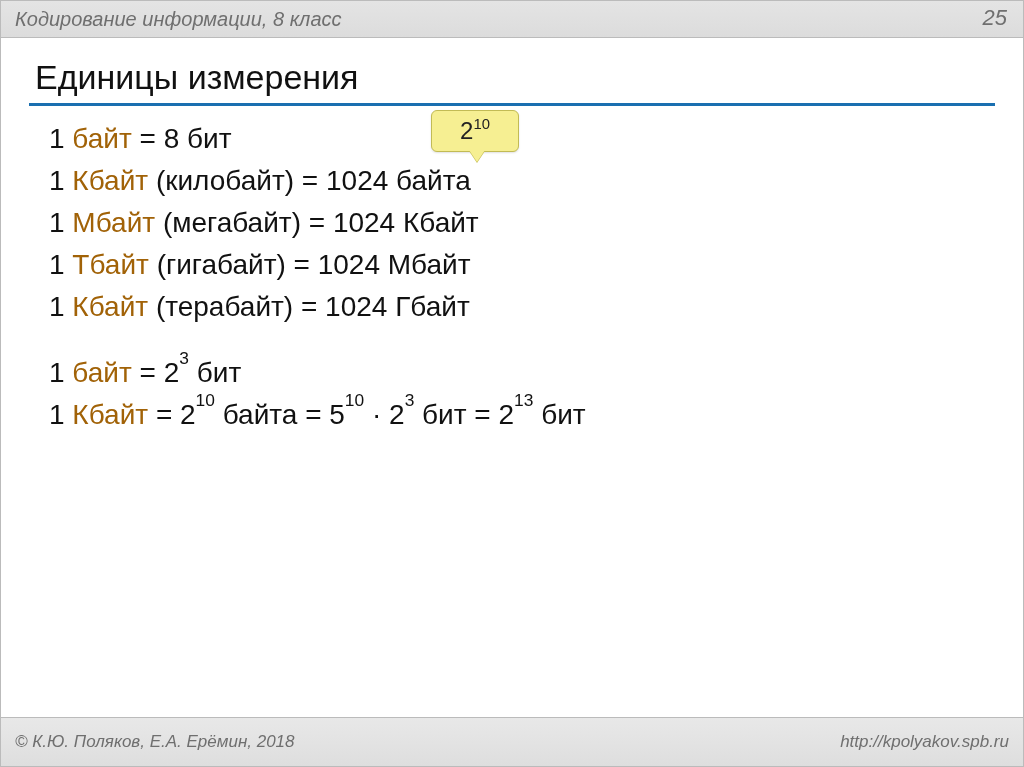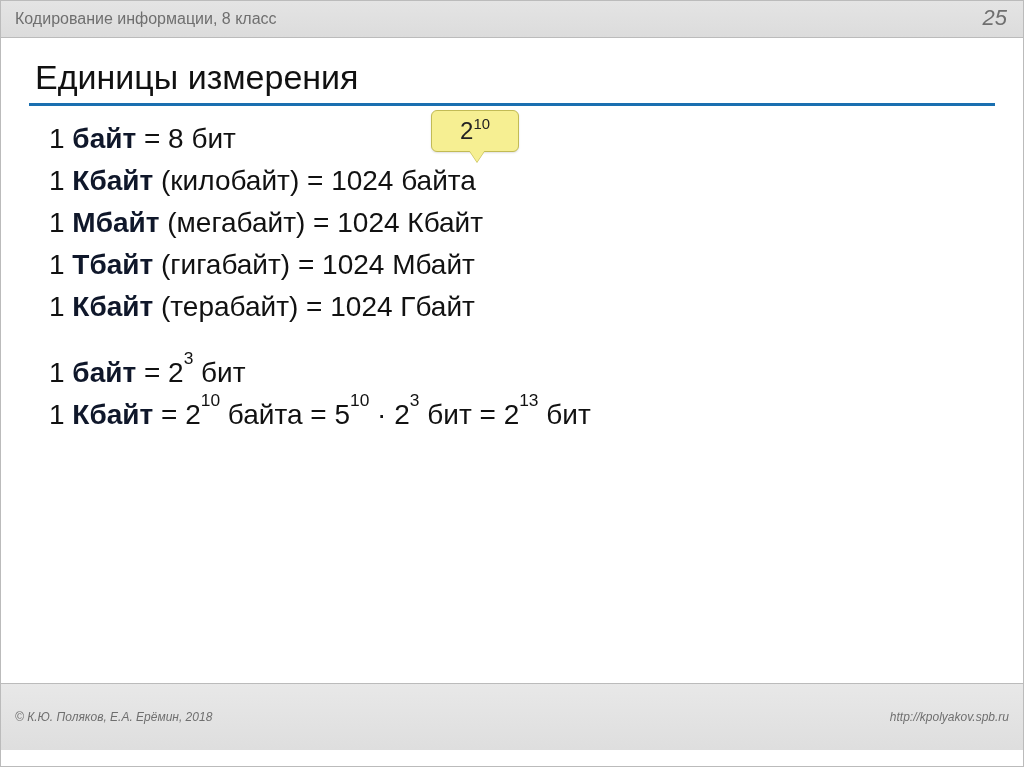--- a/index.html
+++ b/index.html
@@ -1,30 +1,30 @@
 <!DOCTYPE html>
 <html><head>
 <meta charset="utf-8">
 <style>
   html,body{margin:0;padding:0;width:1024px;height:767px;background:#fff;font-family:Arial,Helvetica,sans-serif;overflow:hidden}
   .slide{position:relative;width:1024px;height:767px;border:1px solid #bbb;box-sizing:border-box}
   .top-header{position:relative;height:36px;background:linear-gradient(#e4e4e4,#dcdcdc);border-bottom:1px solid #bbb;display:flex;align-items:center;padding:0 14px}
-  .top-title{color:#6f6f6f;font-size:16px}
+  .top-title{color:#6f6f6f;font-style:italic;font-size:20px}
   .page-num{position:absolute;right:16px;top:4px;color:#6f6f6f;font-size:22px;font-weight:normal;font-style:italic}
   .slide-title{font-size:34px;font-weight:normal;color:#111;padding:20px 0 6px 34px}
   .rule{height:3px;background:#1a6fb0;margin:0 28px 6px 28px}
   .content{padding:6px 0 0 48px;position:relative}
   .line{font-size:28px;color:#111;line-height:1.5}
-  .unit{color:#0f172a;font-weight:bold}
+  .unit{color:#a16207;font-weight:normal}
   .lead{color:#111}
   .section-gap{height:24px}
   sup{font-size:0.62em;position:relative;top:-0.45em}
   .callout{position:absolute;left:430px;top:-2px;width:86px;height:40px;background:#f6ef92;border:1px solid #c2bb55;border-radius:6px;display:flex;align-items:center;justify-content:center;font-size:24px;color:#222;box-shadow:0 1px 2px rgba(0,0,0,.12)}
   .callout-tail{position:absolute;left:468px;top:38px;width:0;height:0;border-left:8px solid transparent;border-right:8px solid transparent;border-top:12px solid #f6ef92;filter:drop-shadow(0 1px 0 #c2bb55)}
-  .footer{position:absolute;left:0;right:0;bottom:16px;height:34px;background:linear-gradient(#e8e8e8,#dedede);border-top:1px solid #bbb;display:flex;align-items:center;justify-content:space-between;padding:16px 14px;color:#6f6f6f;font-style:italic;font-size:12px}
+  .footer{position:absolute;left:0;right:0;bottom:0;height:34px;background:linear-gradient(#e8e8e8,#dedede);border-top:1px solid #bbb;display:flex;align-items:center;justify-content:space-between;padding:7px 14px;color:#6f6f6f;font-style:italic;font-size:17px}
 </style>
 </head>
 <body>
 
 <div class="slide">
 
   <div class="top-header">
     <span class="top-title">Кодирование информации, 8 класс</span>
     <span class="page-num">25</span>
   </div>

